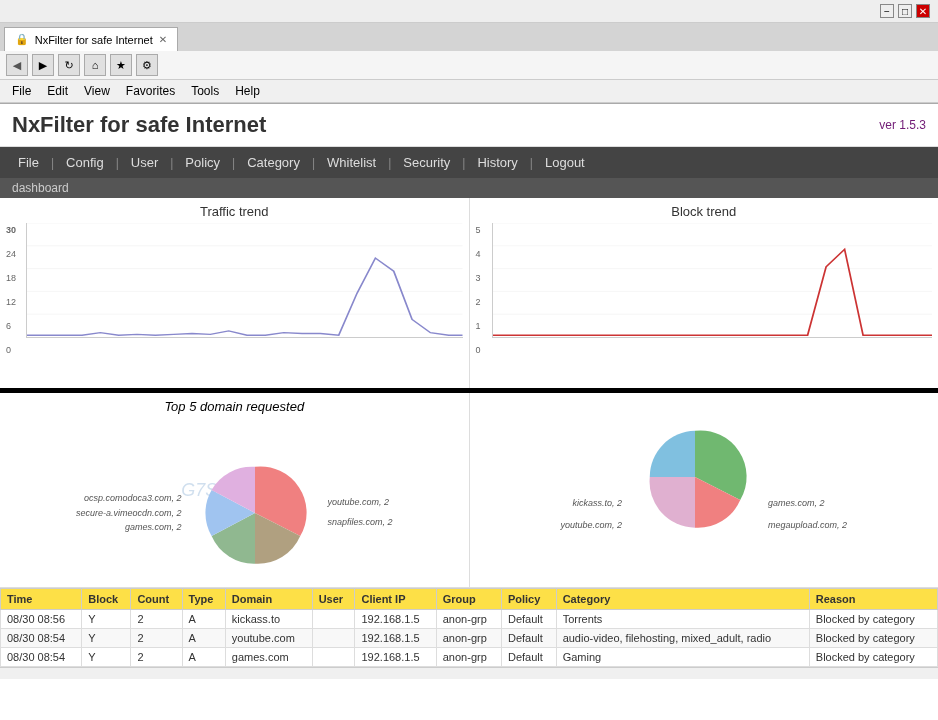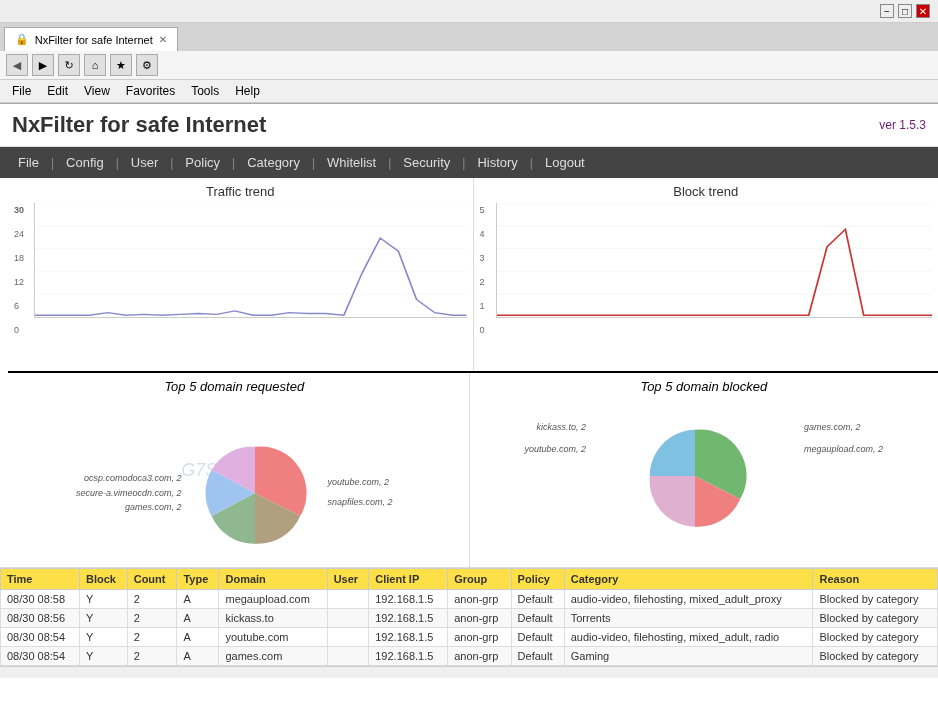--- a/index.html
+++ b/index.html
@@ -34,21 +34,21 @@
     .app-title { font-size: 22px; font-weight: bold; color: #333; }
     .app-version { font-size: 12px; color: #701a75; }
 
     .app-nav { background: #444; display: flex; align-items: center; padding: 0 8px; }
     .app-nav-item { color: #ddd; padding: 8px 10px; cursor: pointer; font-size: 13px; text-decoration: none; }
     .app-nav-separator { color: #888; padding: 8px 2px; }
     .app-nav-sub { background: #555; padding: 3px 12px; font-size: 12px; color: #ccc; }
 
     .stats-bar { padding: 8px 12px; font-size: 13px; color: #333; border-bottom: 1px solid #eee; }
 
-    .charts-row { display: flex; height: 195px; border-bottom: 2px solid #000000; margin-left: 8px; }
+    .charts-row { display: flex; height: 195px; border-bottom: 5px solid #000000; }
     .chart-panel { flex: 1; border-right: 1px solid #ddd; padding: 6px; position: relative; overflow: hidden; }
     .chart-panel:last-child { border-right: none; }
     .chart-title { text-align: center; font-size: 13px; color: #333; margin-bottom: 4px; }
 
     .pie-charts-row { display: flex; height: 195px; border-bottom: 1px solid #ddd; font-style: italic; }
     .pie-panel { flex: 1; border-right: 1px solid #ddd; padding: 6px; overflow: hidden; }
     .pie-panel:last-child { border-right: none; }
 
     .watermark { position: absolute; top: 50%; left: 50%; transform: translate(-50%, -50%); font-size: 18px; color: rgba(100,150,200,0.3); white-space: nowrap; pointer-events: none; }
 
@@ -120,20 +120,23 @@
     <span class="app-nav-separator">|</span>
     <a class="app-nav-item">Category</a>
     <span class="app-nav-separator">|</span>
     <a class="app-nav-item">Whitelist</a>
     <span class="app-nav-separator">|</span>
     <a class="app-nav-item">Security</a>
     <span class="app-nav-separator">|</span>
     <a class="app-nav-item">History</a>
     <span class="app-nav-separator">|</span>
     <a class="app-nav-item">Logout</a>
+  </div>
+  <div class="app-nav-sub">
+    <span>dashboard</span>
   </div>
 
 
   <div class="charts-row">
 
     <div class="chart-panel">
       <div class="chart-title">Traffic trend</div>
       <div style="display:flex; height:150px; position:relative;">
 
         <div style="display:flex; flex-direction:column; justify-content:space-between; padding:2px 2px 18px 0; min-width:20px;">
@@ -273,23 +276,22 @@
 
           <div style="font-size:9px; color:#555; text-align:left; margin-left:8px; line-height:2.2;">
             <div>youtube.com, 2</div>
             <div>snapfiles.com, 2</div>
           </div>
         </div>
       </div>
     </div>
 
     <div class="pie-panel" style="position:relative;">
-      <div style="font-size:13px; text-align:center; margin-bottom:4px;">Top 5 domain blocked</div>
       <div style="display:flex; align-items:center; justify-content:center; height:155px;">
-        <div style="position:relative; display:flex; align-items:flex-start;gap:36px;">
+        <div style="position:relative; display:flex; align-items:flex-end;">
 
           <div style="font-size:9px; color:#555; text-align:right; margin-right:8px; line-height:2.5;">
             <div>kickass.to, 2</div>
             <div>youtube.com, 2</div>
           </div>
 
           <svg width="130" height="120" viewBox="-5 -5 140 130">
 
             <path d="M65,60 L65,10 A50,50 0 0,1 114,85 Z" fill="#70b870"></path>
 
@@ -320,33 +322,20 @@
           <th>Domain</th>
           <th>User</th>
           <th>Client IP</th>
           <th>Group</th>
           <th>Policy</th>
           <th>Category</th>
           <th>Reason</th>
         </tr>
       </thead>
       <tbody id="table-body">
-      <tr>
-            <td>08/30 08:58</td>
-            <td>Y</td>
-            <td>2</td>
-            <td>A</td>
-            <td>megaupload.com</td>
-            <td></td>
-            <td>192.168.1.5</td>
-            <td>anon-grp</td>
-            <td>Default</td>
-            <td>audio-video, filehosting, mixed_adult_proxy</td>
-            <td>Blocked by category</td>
-          </tr>
           <tr>
             <td>08/30 08:56</td>
             <td>Y</td>
             <td>2</td>
             <td>A</td>
             <td>kickass.to</td>
             <td></td>
             <td>192.168.1.5</td>
             <td>anon-grp</td>
             <td>Default</td>

